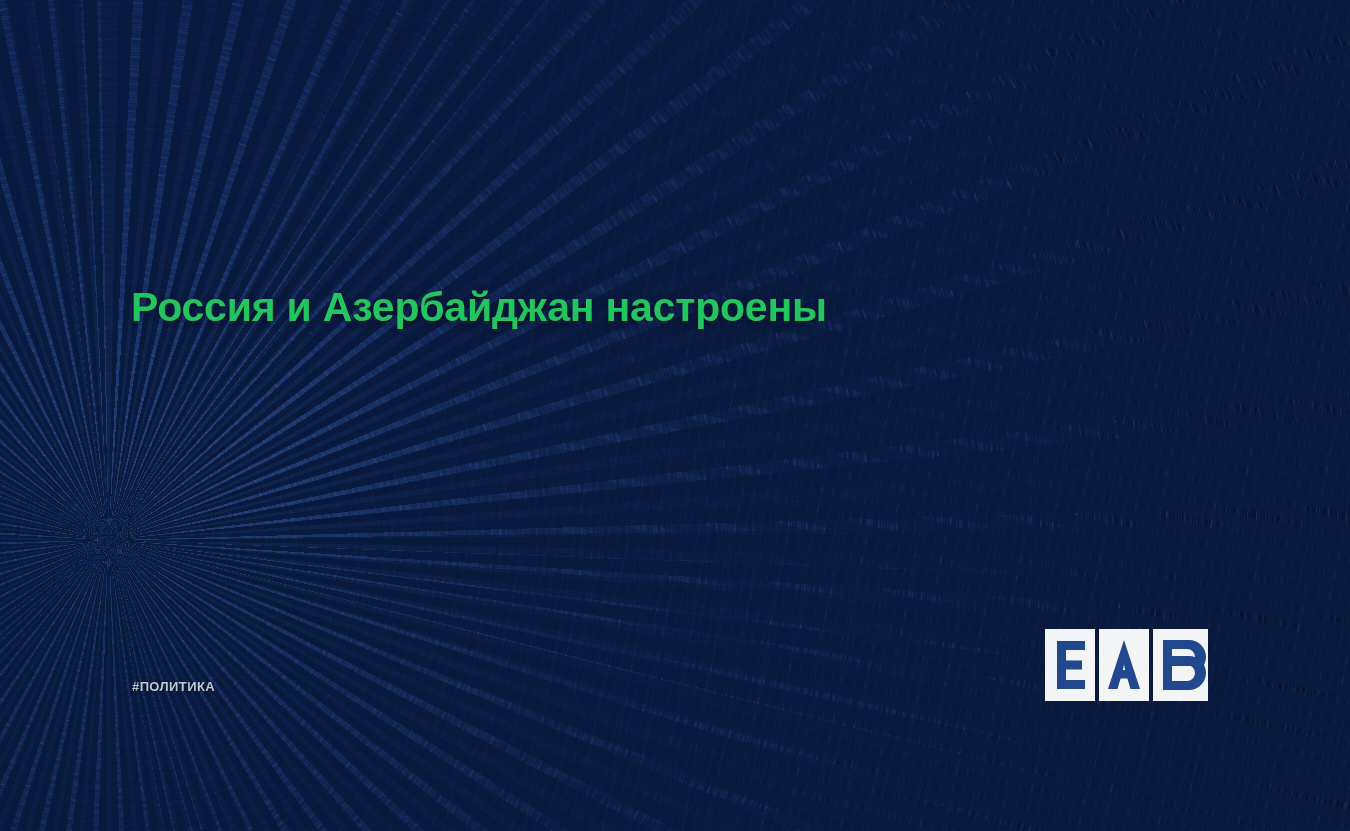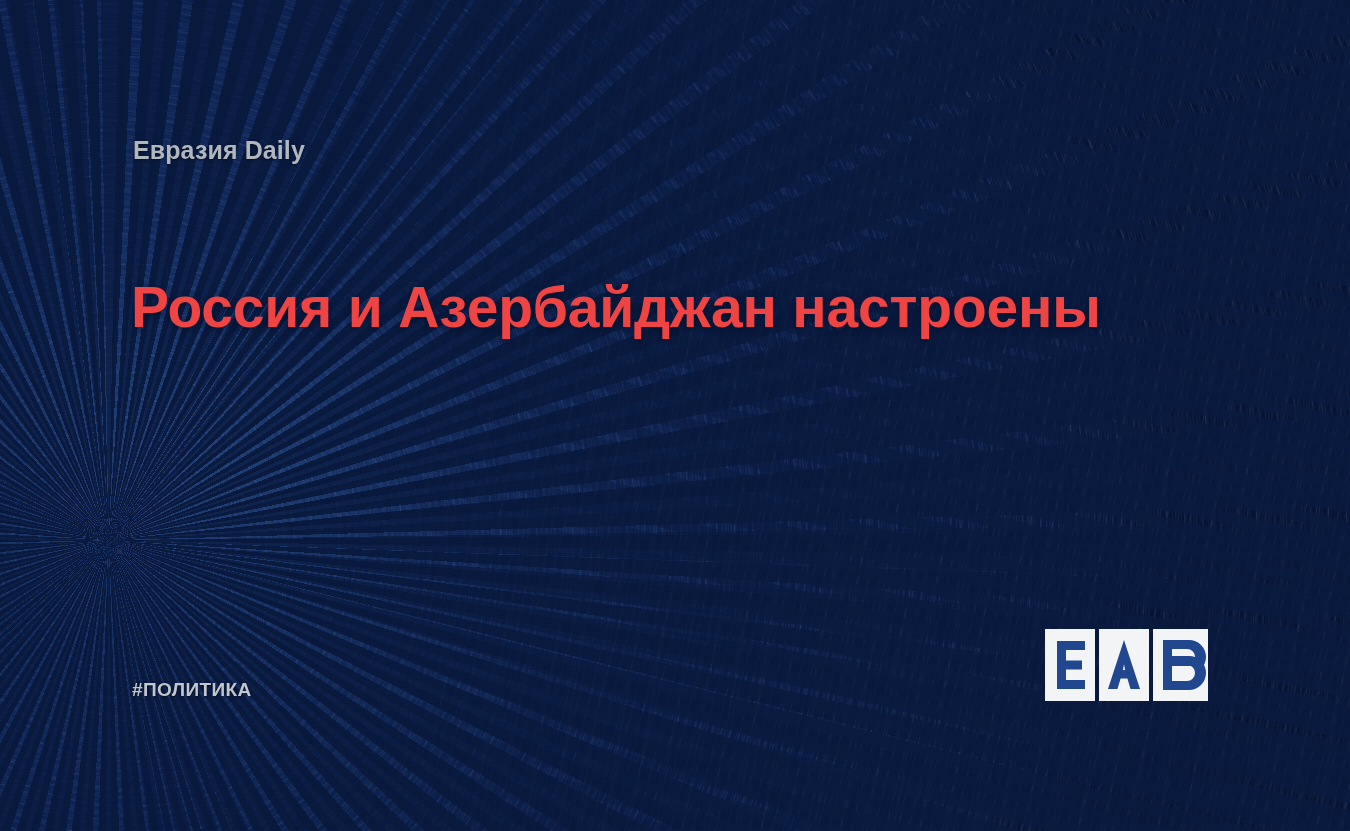--- a/index.html
+++ b/index.html
@@ -142,34 +142,34 @@
     color: #b2b7bf;
     text-shadow: 0 1px 3px rgba(0,0,0,.45);
     white-space: nowrap;
   }
 
   .headline {
     position: absolute;
     left: 131px;
     top: 268px;
     width: 1070px;
-    font-size: 57px;
+    font-size: 41px;
     line-height: 78px;
     font-weight: 700;
-    color: #ef4444;
+    color: #22c55e;
     letter-spacing: -0.2px;
     text-shadow: 0 2px 7px rgba(2,10,30,.55);
   }
   .headline .ln { display: block; white-space: nowrap; }
 
   .tag {
     position: absolute;
     left: 132px;
     top: 679px;
-    font-size: 19px;
+    font-size: 13px;
     font-weight: 700;
     letter-spacing: .4px;
     color: #c2c7cf;
     text-shadow: 0 1px 3px rgba(0,0,0,.45);
     white-space: nowrap;
   }
 
   
   .logo {
     position: absolute;
@@ -214,21 +214,20 @@
   <div class="bg-vignette"></div>
   <div class="trails"></div>
   <div class="trails-2"></div>
   <div class="trail-breaks"></div>
   <div class="streaks-right"></div>
   <div class="streaks-dash"></div>
   <div class="grain"></div>
 
   <div class="content">
 
-    <div class="brand">Евразия Daily</div>
 
     <div class="headline">
       <span class="ln">Россия и Азербайджан настроены</span>
     </div>
 
     <div class="tag">#ПОЛИТИКА</div>
 
     <div class="logo">
 
       <div class="logo-tile">

